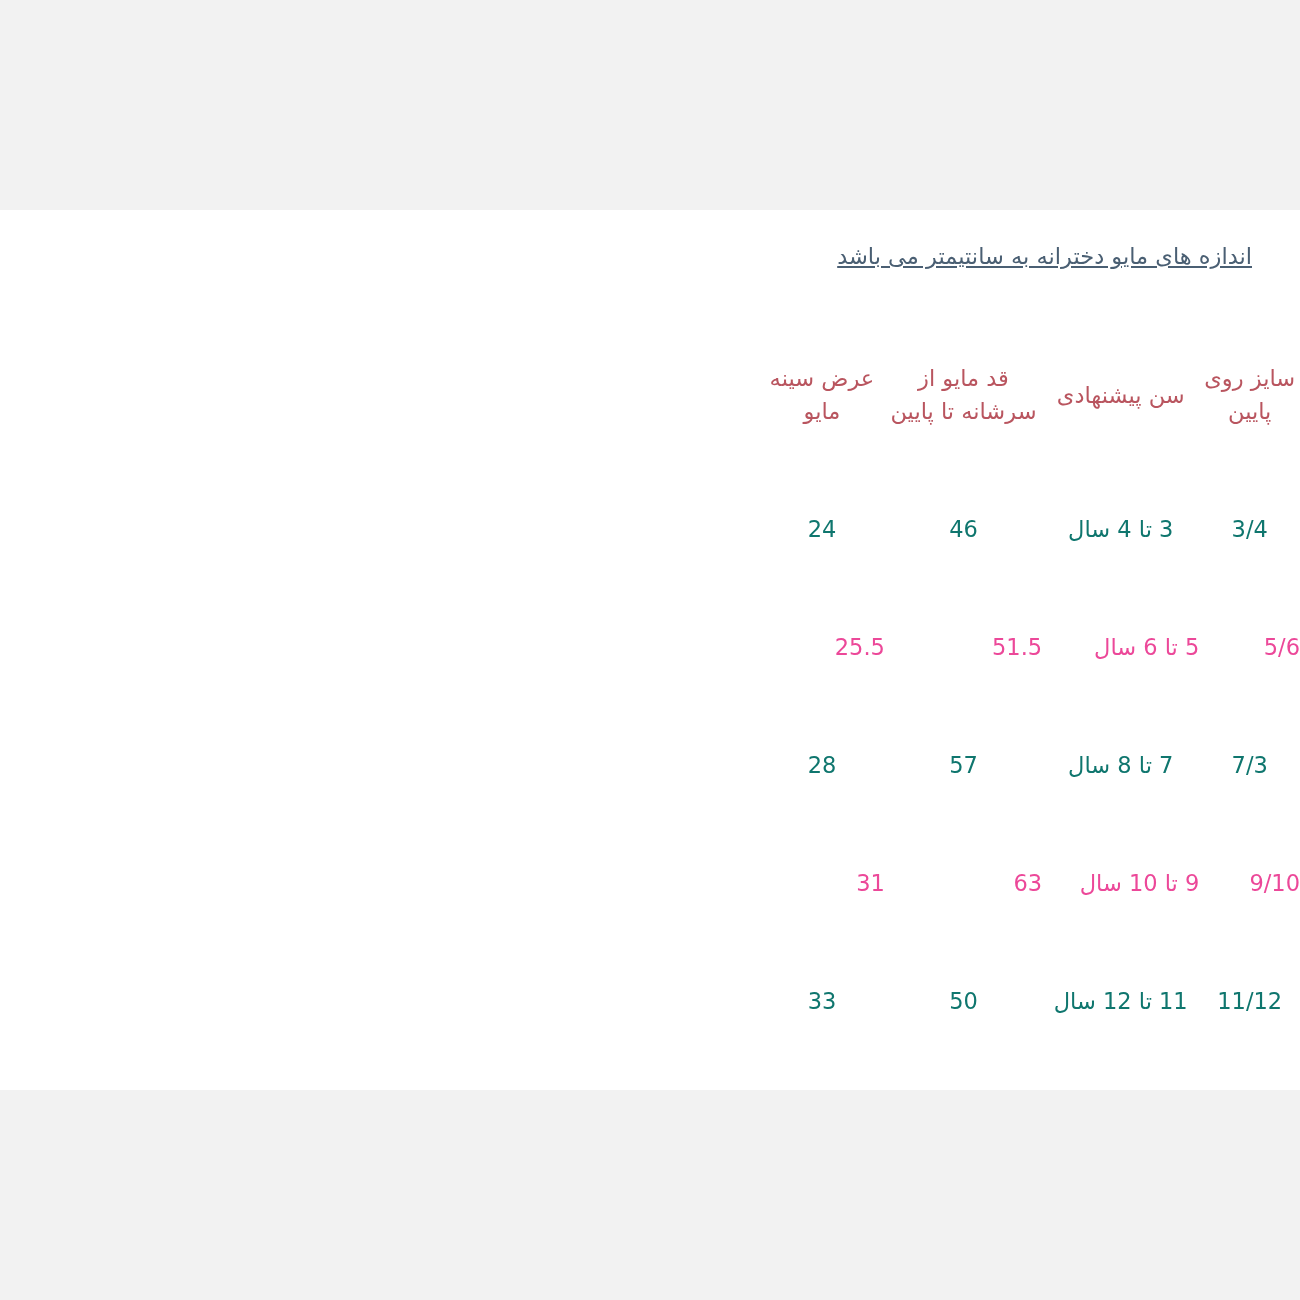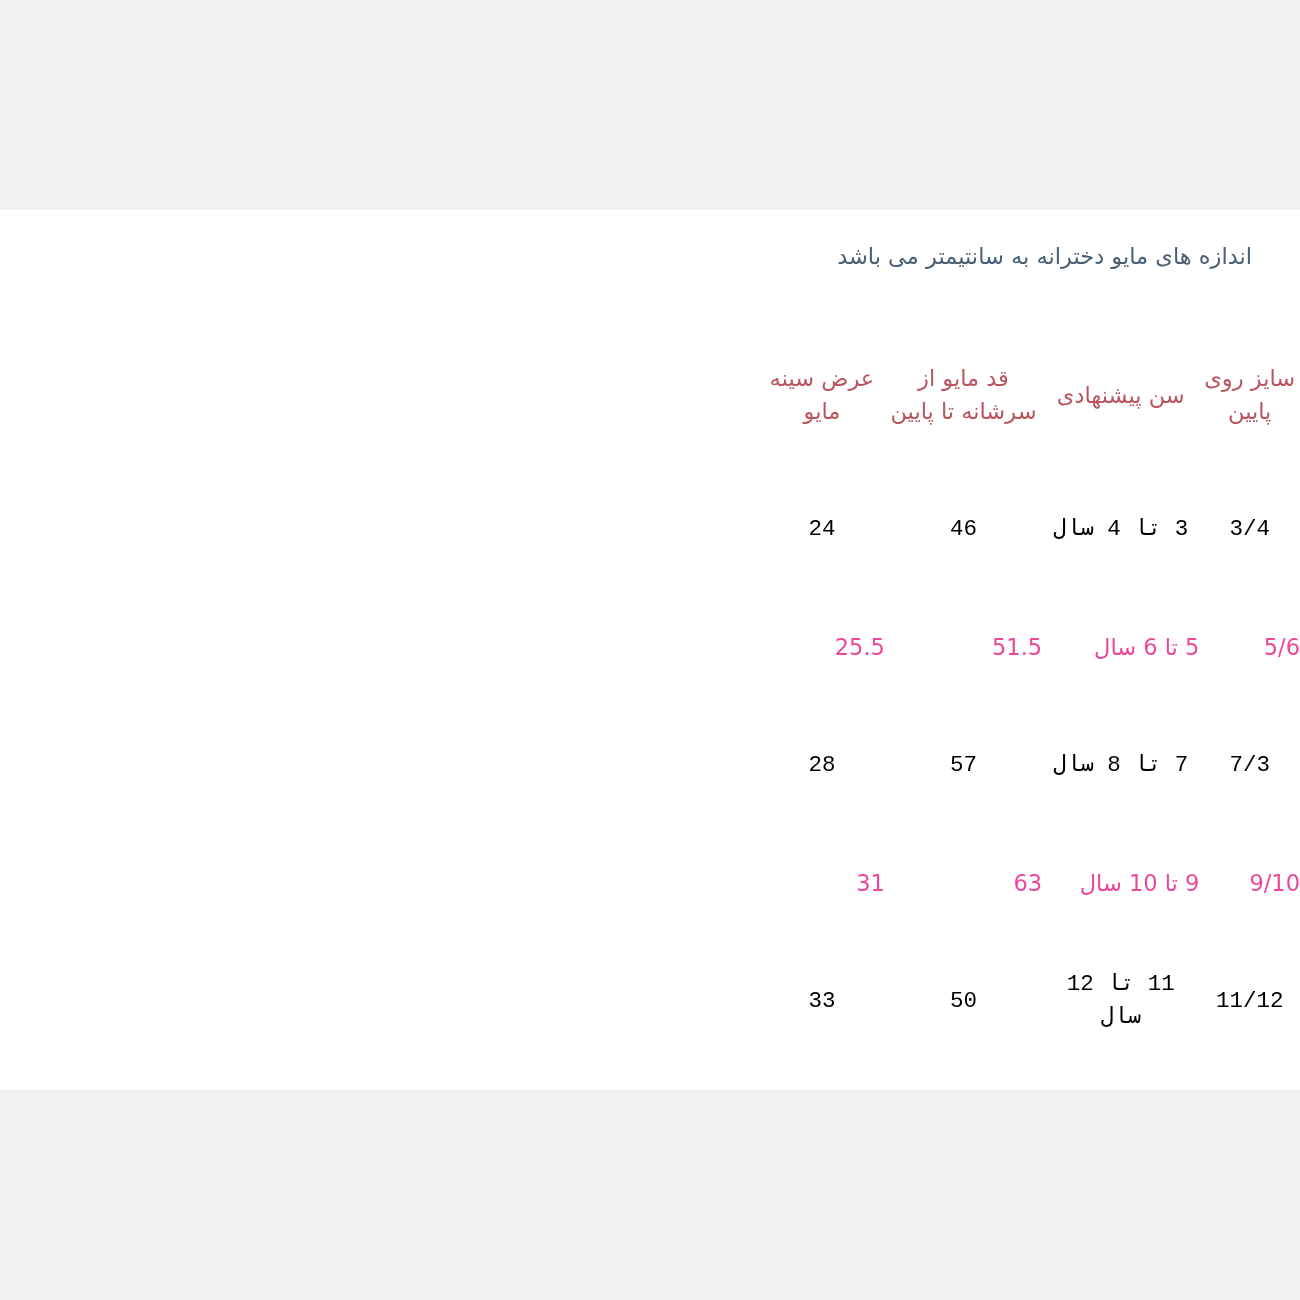--- a/index.html
+++ b/index.html
@@ -37,20 +37,21 @@
   .title {
     position: absolute;
     right: 48px;
     top: 33px;
     width: 1210px;
     text-align: right;
     font-size: 22.5px;
     color: #4a5f73;
     direction: rtl;
     white-space: nowrap;
+    text-decoration: underline;
   }
   table.size-table {
     position: absolute;
     right: 0px;
     top: 110px;
     width: 1300px;
     border-collapse: collapse;
     direction: rtl;
     table-layout: fixed;
   }
@@ -77,21 +78,21 @@
   }
   td.cell {
     font-size: 22.5px;
     font-weight: normal;
     line-height: 1.45;
     text-align: center;
     height: 118px;
     vertical-align: middle;
     direction: rtl;
   }
-  tr.row-odd td.cell  { color: #000000; font-family: Liberation Mono, monospace; }
+  tr.row-odd td.cell  { color: #0f766e; }
   tr.row-even td.cell { color: #ec4899; text-align: right; }
   td.pad, th.pad { background: transparent; }
 </style>
 </head>
 <body>
 
 <div class="page">
   <div class="canvas">
     <div class="content">
 

